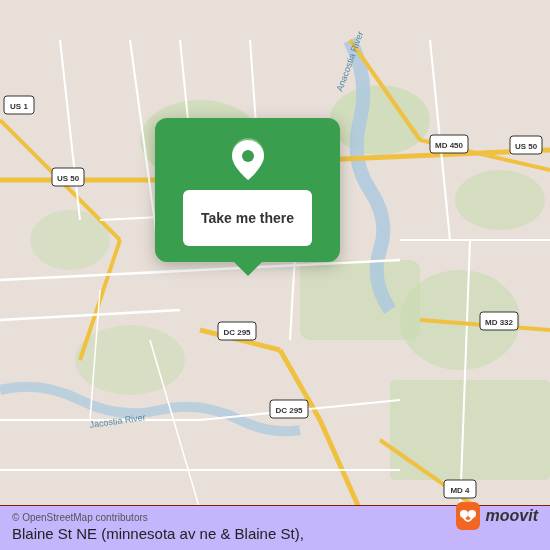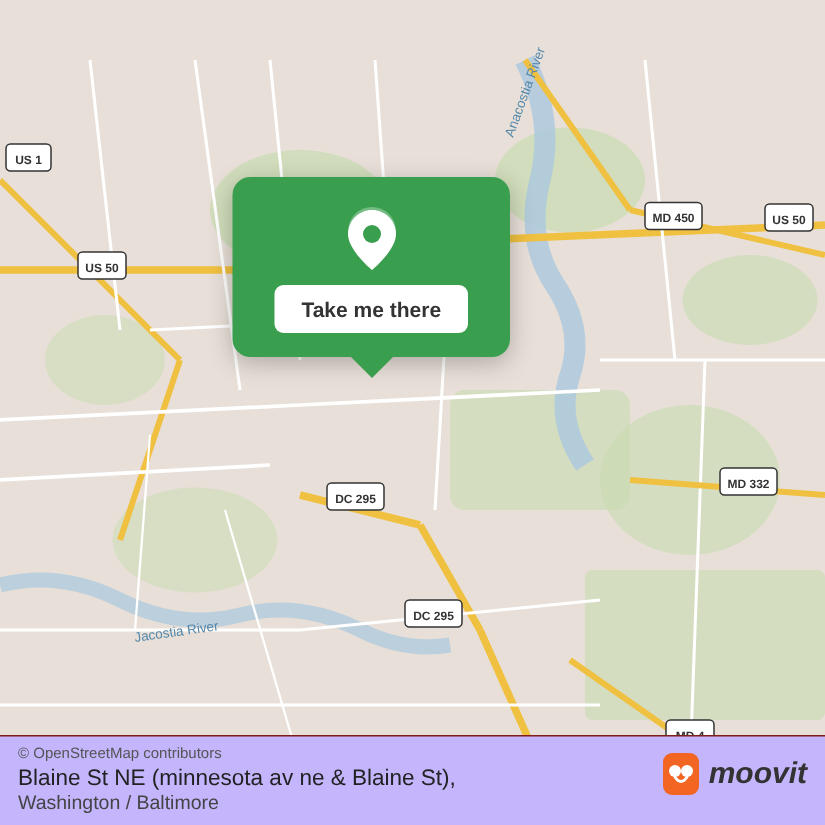--- a/index.html
+++ b/index.html
@@ -56,21 +56,21 @@
     .location-icon {
       width: 44px;
       height: 44px;
       margin-bottom: 10px;
     }
 
     .take-me-there-btn {
       background: white;
       border: none;
       border-radius: 6px;
-      padding: 8px 18px;
+      padding: 20px 18px;
       font-size: 14px;
       font-weight: 600;
       color: #333;
       cursor: pointer;
       white-space: nowrap;
     }
 
     
     .bottom-bar {
       position: absolute;
@@ -101,21 +101,21 @@
     .moovit-logo {
       position: absolute;
       bottom: 18px;
       right: 12px;
       display: flex;
       align-items: center;
       gap: 4px;
     }
 
     .moovit-text {
-      font-size: 20px;
+      font-size: 16px;
       font-weight: bold;
       color: #333;
       font-style: italic;
     }
 
     .moovit-icon {
       width: 28px;
       height: 32px;
     }
   </style>
@@ -214,21 +214,20 @@
       <circle cx="22" cy="18" r="16" fill="white" opacity="0.3"></circle>
       <path d="M22 4 C13.2 4 6 11.2 6 20 C6 31 22 44 22 44 C22 44 38 31 38 20 C38 11.2 30.8 4 22 4Z" fill="white"></path>
       <circle cx="22" cy="20" r="6" fill="#3a9e4f"></circle>
     </svg>
     <button class="take-me-there-btn">Take me there</button>
   </div>
 
   <div class="bottom-bar">
     <div class="copyright-text">© OpenStreetMap contributors</div>
     <div class="location-name">Blaine St NE (minnesota av ne &amp; Blaine St),</div>
-    <div class="location-region">Washington / Baltimore</div>
 
     <div class="moovit-logo">
       <svg class="moovit-icon" viewBox="0 0 28 32" xmlns="http://www.w3.org/2000/svg">
         <rect x="2" y="2" width="24" height="28" rx="6" fill="#f26522"></rect>
         <circle cx="10" cy="14" r="4" fill="white"></circle>
         <circle cx="18" cy="14" r="4" fill="white"></circle>
         <path d="M10 18 Q14 24 18 18" stroke="white" stroke-width="2" fill="none" stroke-linecap="round"></path>
       </svg>
       <span class="moovit-text">moovit</span>
     </div>

